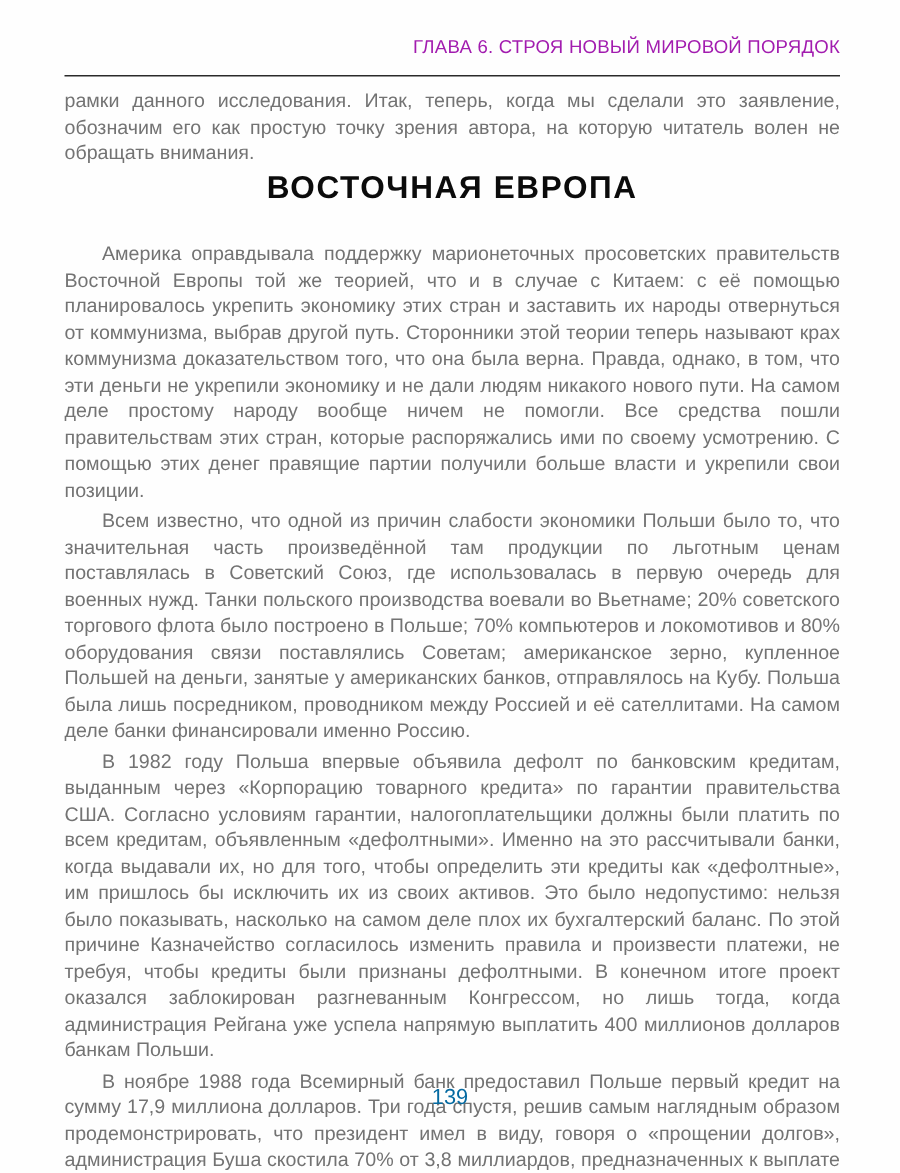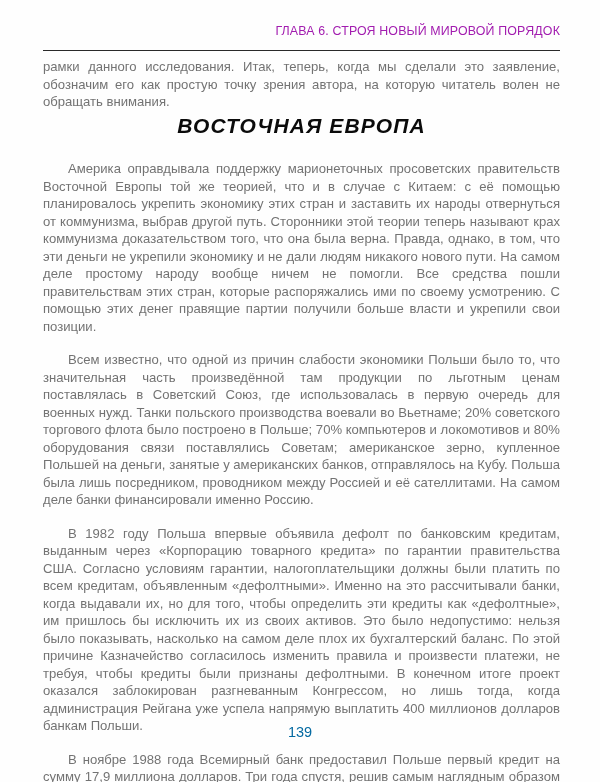--- a/index.html
+++ b/index.html
@@ -52,21 +52,20 @@
   .section-title {
     position: absolute;
     left: 43px;
     top: 114px;
     width: 517px;
     text-align: center;
     font-size: 21px;
     font-weight: bold;
     letter-spacing: 1.1px;
     color: #0b0b0b;
-    font-style: italic;
   }
 
   .lead-block {
     position: absolute;
     left: 43px;
     top: 58px;
     width: 517px;
   }
 
   .text-block {
@@ -84,21 +83,21 @@
     text-justify: inter-word;
     color: #737373;
     hyphens: manual;
   }
 
   p.para.indent {
     text-indent: 25px;
   }
 
   p.para + p.para {
-    margin-top: 16px;
+    margin-top: 3px;
   }
 
   
   .folio {
     position: absolute;
     left: 0;
     top: 724px;
     width: 600px;
     text-align: center;
     font-size: 14.5px;

